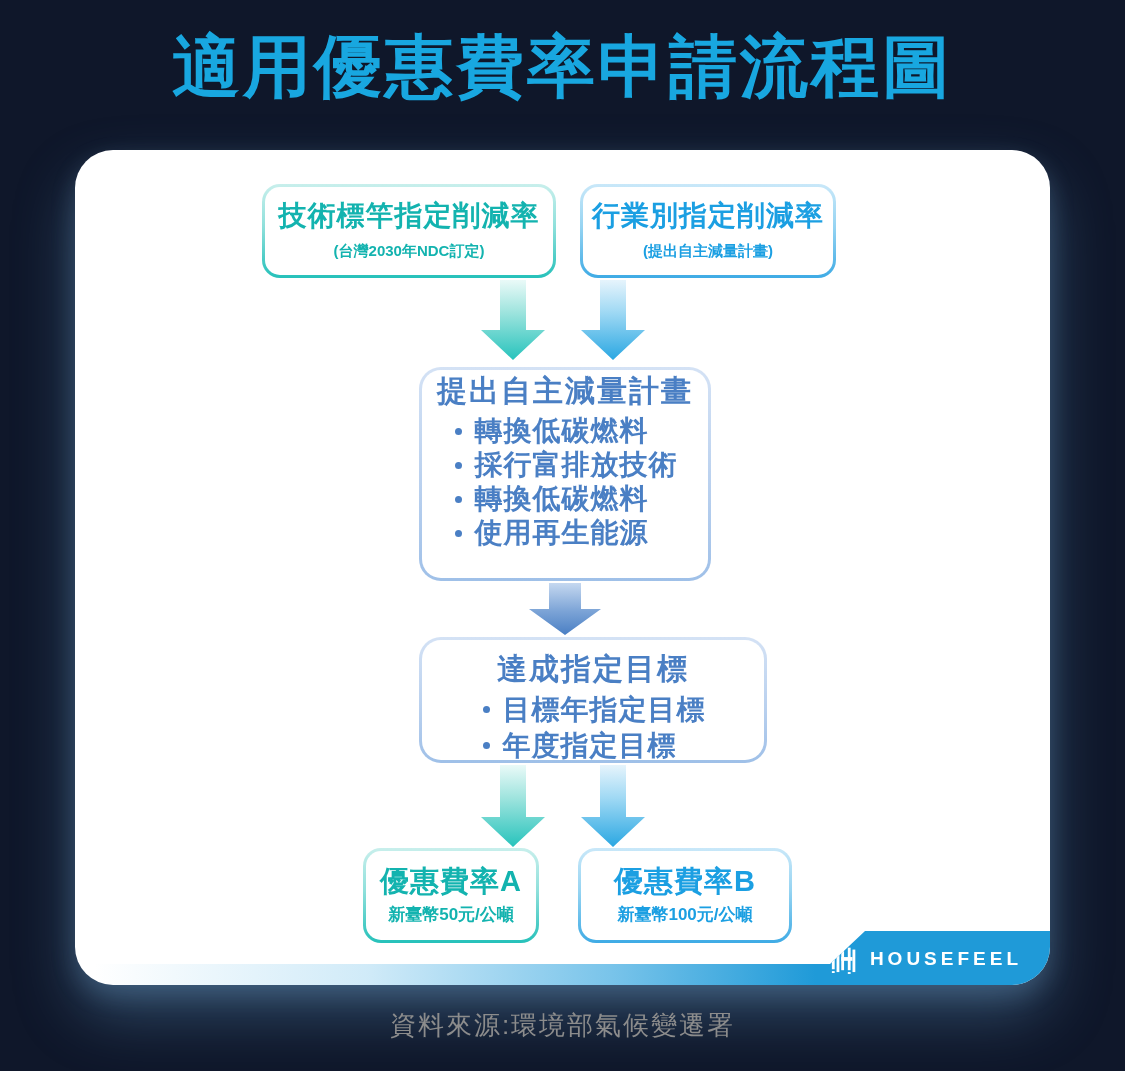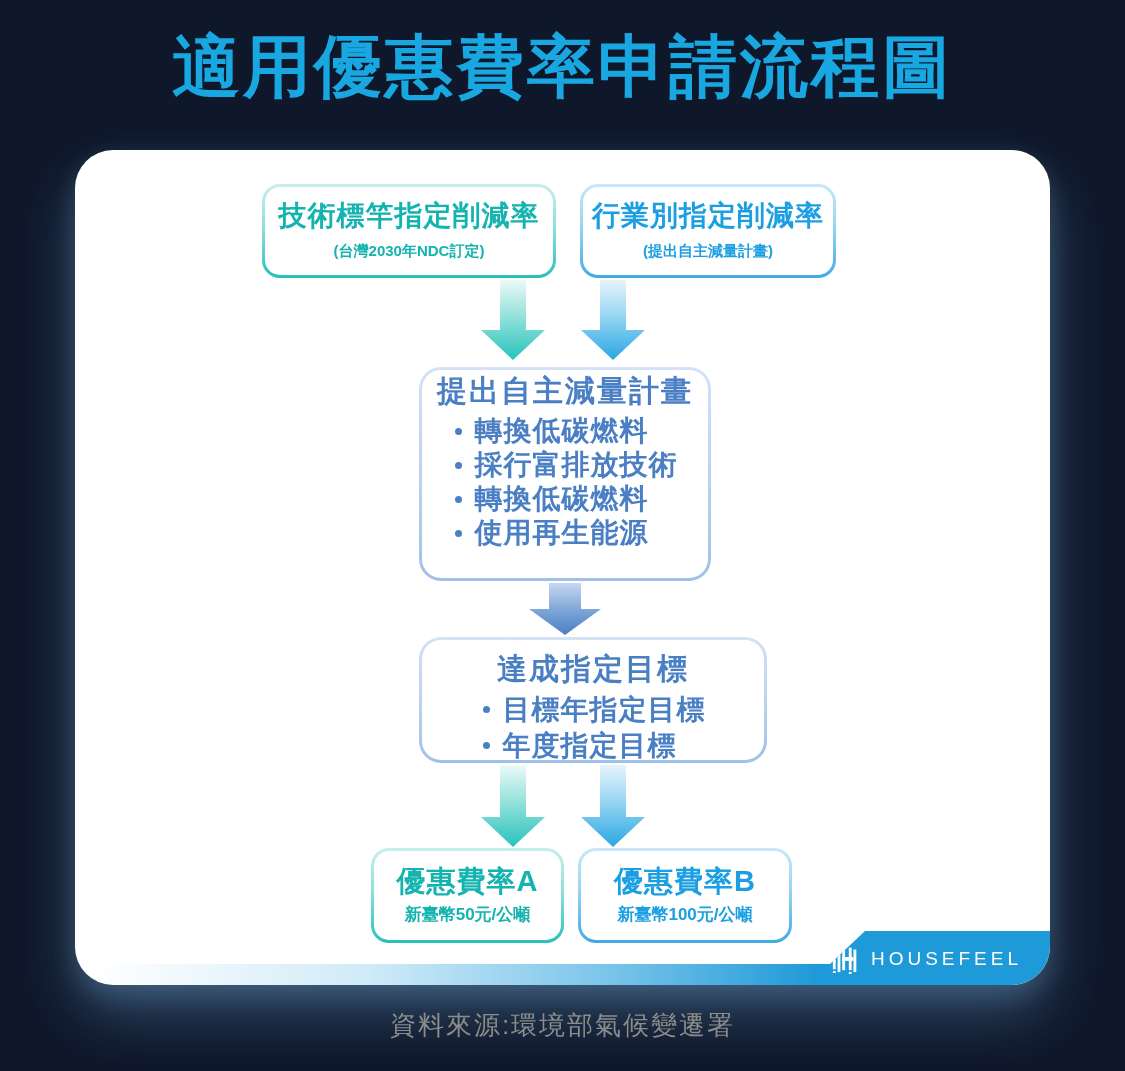--- a/index.html
+++ b/index.html
@@ -47,21 +47,21 @@
   .box.steel { background:linear-gradient(#fff,#fff) padding-box,
                linear-gradient(180deg,#d4e2f5 0%,#b7cfee 60%,#9fc0e8 100%) border-box;
                border-radius:22px; }
 
   .box-tl { left:187px; top:34px;  width:294px; height:94px; }
   .box-tr { left:505px; top:34px;  width:256px; height:94px; }
   .box-m1 { left:344px; top:217px; width:292px; height:214px;
             justify-content:flex-start; }
   .box-m2 { left:344px; top:487px; width:348px; height:126px;
             justify-content:flex-start; padding-top:8px; }
-  .box-bl { left:296px; top:698px; width:193px; height:95px; }
+  .box-bl { left:288px; top:698px; width:176px; height:95px; }
   .box-br { left:503px; top:698px; width:214px; height:95px; }
 
   .t-teal { color:#13b3af; }
   .t-blue { color:#1b9fe2; }
   .t-steel{ color:#4a7fc4; }
 
   .io-title { font-size:28px; font-weight:bold; line-height:36px; letter-spacing:1px; }
   .io-sub   { font-size:15px; font-weight:bold; line-height:28px; margin-top:3px; }
 
   .mid-title { font-size:30px; font-weight:bold; line-height:42px; letter-spacing:2px; }
@@ -107,21 +107,21 @@
     position:absolute; left:0; bottom:0; width:100%; height:54px;
     background:linear-gradient(90deg, rgba(255,255,255,0) 2%, rgba(200,231,247,0.85) 30%,
                #79c4ea 55%, #1f9ad8 76%, #1f9ad8 100%);
     clip-path:polygon(0 33px, 755px 33px, 790px 0, 100% 0, 100% 100%, 0 100%);
   }
   .brand {
     position:absolute; right:28px; top:0; bottom:0;
     display:flex; align-items:center; gap:10px;
   }
   .brand-text {
-    color:#ffffff; font-size:19px; font-weight:400;
+    color:#ffffff; font-size:19px; font-weight:700;
     letter-spacing:4px; line-height:1;
   }
 
   
   .source {
     position:absolute; top:1008px; left:0; width:100%;
     text-align:center;
     font-size:26px; color:#8c8c8c; letter-spacing:2px;
   }
 </style>

